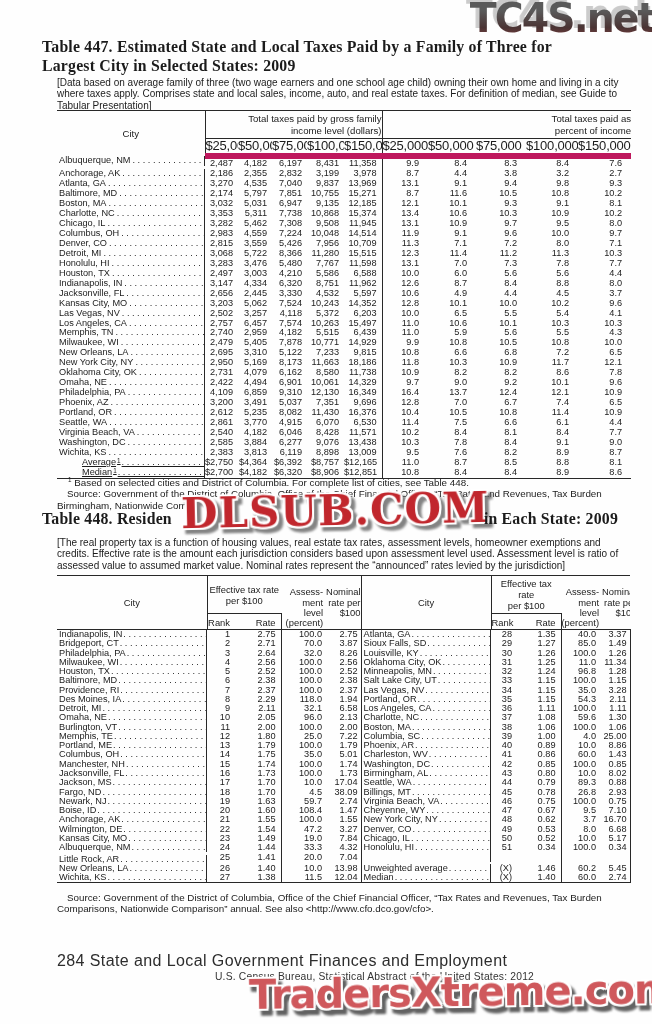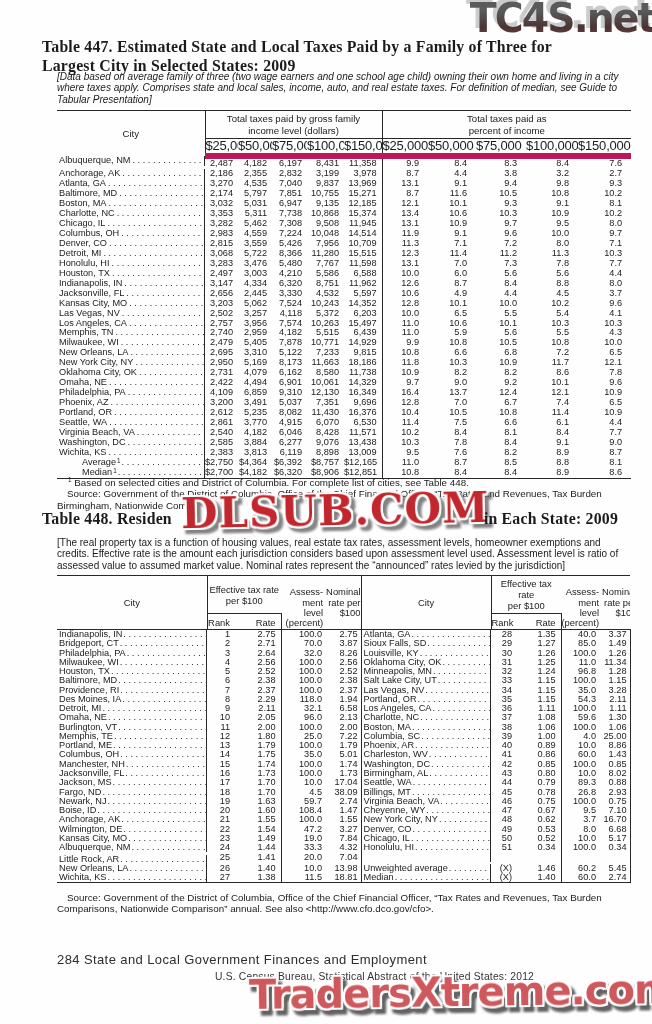--- a/index.html
+++ b/index.html
@@ -7,51 +7,51 @@
        font-family:"Liberation Sans","DejaVu Sans",sans-serif;color:#1b1b1b;
        -webkit-font-smoothing:antialiased;}
   .abs{position:absolute;}
 
   
   .tbl-title{left:42px;width:576px;font-family:"Liberation Serif","DejaVu Serif",serif;
              font-weight:bold;font-size:15.8px;line-height:18.5px;letter-spacing:.2px;}
   .t447-title{top:38px;}
   .t448-title{top:510px;display:flex;justify-content:space-between;}
   .note{left:57px;width:576px;font-size:10px;line-height:11.3px;text-align:left;}
-  .t447-note{top:71px;font-style:italic;}
+  .t447-note{top:77px;}
   .t448-note{top:537px;}
 
   
   table{border-collapse:collapse;table-layout:fixed;position:absolute;left:57px;
         font-size:9.2px;color:#1b1b1b;}
   th,td{padding:0;font-weight:normal;overflow:hidden;}
   .bR{border-right:1px solid #282828;}
   .bRm{border-right:1.4px solid #282828;}
 
   
   .t447{top:110px;width:574px;border-top:1.6px solid #282828;border-bottom:1.4px solid #282828;}
   .t447 thead th{font-size:9.6px;}
-  .t447 .grp{border-bottom:1px solid #282828;text-align:center;line-height:11.5px;
+  .t447 .grp{border-bottom:1px solid #282828;text-align:right;line-height:11.5px;
              padding:2px 0 2px 0;white-space:pre-line;}
   .t447 .cityh{text-align:center;font-size:9.6px;}
   .t447 .sub th{border-bottom:6px solid #be185d;font-size:13px;
                 height:14px;line-height:14px;letter-spacing:-.2px;}
   .t447 .sub .shd{padding-right:5px;}
   .t447 .sub .shp{padding-right:9px;}
   .t447 td{height:9.97px;line-height:9.97px;white-space:nowrap;}
   .t447 td.n{text-align:right;}
   .t447 td.dc{padding-right:5px;}
   .t447 td.pc{padding-right:9px;}
   .cityc{display:flex;padding-left:2px;}
   .cn{white-space:pre;}
   .dots{flex:1 1 auto;overflow:hidden;white-space:nowrap;}
   .dots::before{content:". . . . . . . . . . . . . . . . . . . . . . . . . . . . . . . . .";
                 padding-left:1px;}
   sup.fn{font-size:6.3px;line-height:6px;padding-left:1px;}
-  tr.sum .cityc{padding-left:25px;}
+  tr.sum .cityc{padding-left:25px;text-decoration:underline;}
 
   
   .t448{top:575px;width:573px;border-top:1.6px solid #282828;border-bottom:1.4px solid #282828;}
   .t448 thead th{font-size:9.4px;}
   .t448 .eff{border-bottom:1px solid #282828;text-align:center;line-height:11px;
              padding:2px 0;white-space:pre-line;}
   .t448 .an{display:flex;align-items:flex-start;padding-top:2px;}
   .t448 .an div{white-space:pre-line;text-align:right;line-height:10.4px;margin-top:9px;}
   .t448 .an .a{flex:1.5;padding-right:3px;}
   .t448 .an .nm{flex:1;}
@@ -69,21 +69,21 @@
   .t448 .rr .rateh{padding-right:5px;}
   tr.rblank td.rcell .dots::before{content:"";}
 
   
   .foot{left:57px;width:576px;font-size:9.8px;line-height:11.2px;}
   .t447-foot{top:477px;}
   .t448-foot{top:892px;}
   .ind{padding-left:10px;}
 
   
-  .page-line{left:57px;top:952px;font-size:13px;letter-spacing:.4px;color:#2d2d2d;}
+  .page-line{left:57px;top:952px;font-size:16px;letter-spacing:.4px;color:#2d2d2d;}
   .census{left:0;top:971px;width:534px;text-align:right;font-size:10.3px;
           letter-spacing:.2px;color:#333;}
 
   
   .wm{font-weight:bold;white-space:nowrap;pointer-events:none;}
   .wm-tc4s{right:-6px;top:-6px;font-family:"DejaVu Sans","Liberation Sans",sans-serif;
            font-size:41px;letter-spacing:-2px;transform:scaleX(.96);
            background:linear-gradient(#5a5a5a 35%,#4a3434 70%,#8a4040 100%);
            -webkit-background-clip:text;background-clip:text;color:transparent;
            filter:drop-shadow(-4px -4px 0 rgba(175,175,175,.65));}
@@ -418,21 +418,21 @@
         <td class="n pc">5.4</td>
         <td class="n pc">4.1</td>
       </tr>
       <tr>
         <td class="cityc bR">
           <span class="cn">Los Angeles, CA</span>
           <sup class="fn"></sup>
           <span class="dots"></span>
         </td>
         <td class="n dc">2,757</td>
-        <td class="n dc">3,956</td>
+        <td class="n dc">6,457</td>
         <td class="n dc">7,574</td>
         <td class="n dc">10,263</td>
         <td class="n dc bRm">15,497</td>
         <td class="n pc">11.0</td>
         <td class="n pc">10.6</td>
         <td class="n pc">10.1</td>
         <td class="n pc">10.3</td>
         <td class="n pc">10.3</td>
       </tr>
       <tr>
@@ -1229,21 +1229,21 @@
         <td class="nomc bR">5.45</td>
       </tr>
       <tr>
         <td class="cityc bR">
           <span class="cn">Wichita, KS</span>
           <span class="dots"></span>
         </td>
         <td class="rankc">27</td>
         <td class="ratec bR">1.38</td>
         <td class="assc">11.5</td>
-        <td class="nomc bRm">18.81</td>
+        <td class="nomc bRm">12.04</td>
         <td class="cityc bR rcell">
           <span class="cn">Median</span>
           <span class="dots"></span>
         </td>
         <td class="rankc">(X)</td>
         <td class="ratec bR">1.40</td>
         <td class="assc">60.0</td>
         <td class="nomc bR">2.74</td>
       </tr>
     </tbody>

